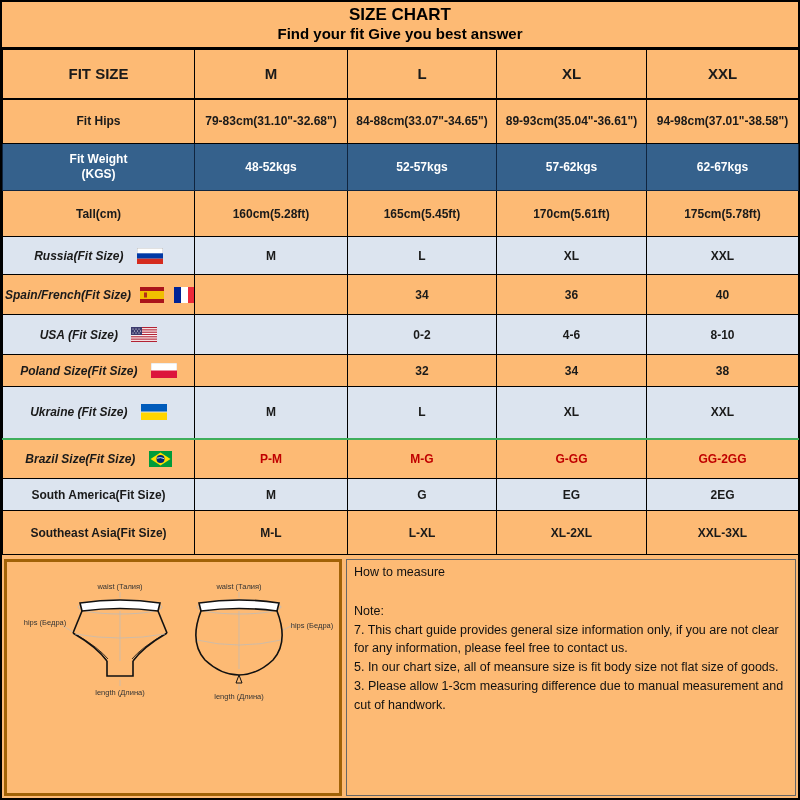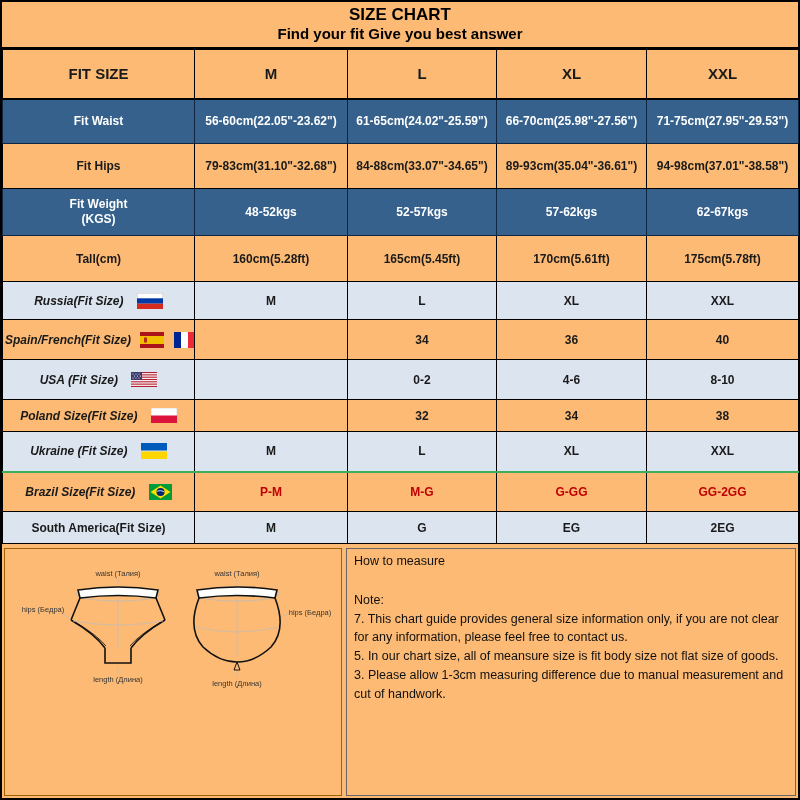--- a/index.html
+++ b/index.html
@@ -18,21 +18,21 @@
   .lab-left .lbl { vertical-align:middle;font-style:italic; }
   tr.blue td { background:#35618C; color:#fff; border-color:#10253f; }
   tr.lightrow td { background:#DCE4EF; }
   tr.brazil td { border-top:2px solid #3FAE5C; }
   tr.brazil td.val { color:#C00000; }
   .two-line { line-height:1.25; }
   .flag { display:inline-block; vertical-align:middle; margin-left:10px; line-height:0; }
   .flag svg { display:block; }
 
   .bottom { flex:1; display:flex; gap:4px; padding:4px 2px 2px 2px; min-height:0; }
-  .diagram-box { width:338px; border:1px solid #a16207; position:relative; overflow:hidden; }
+  .diagram-box { width:338px; border:3px solid #a16207; position:relative; overflow:hidden; }
   .measure-box { flex:1; border:1px solid #666; padding:3px 7px; font-size:12.5px; color:#111; line-height:1.5; }
   .measure-heading { margin-bottom:20px; }
   .note-line { }
   svg text { font-family:"Liberation Sans", sans-serif; font-size:7.5px; fill:#333; }
 </style>
 </head>
 <body>
 
 <div class="sheet">
 
@@ -52,27 +52,20 @@
 
     <tbody>
         <tr class="header-row" style="height:49px">
       <td>FIT SIZE</td>
       <td>M</td>
       <td>L</td>
       <td>XL</td>
       <td>XXL</td>
     </tr>
 
-    <tr class="blue" style="height:45px">
-      <td>Fit Waist</td>
-      <td>56-60cm(22.05"-23.62")</td>
-      <td>61-65cm(24.02"-25.59")</td>
-      <td>66-70cm(25.98"-27.56")</td>
-      <td>71-75cm(27.95"-29.53")</td>
-    </tr>
 
     <tr style="height:45px">
       <td>Fit Hips</td>
       <td>79-83cm(31.10"-32.68")</td>
       <td>84-88cm(33.07"-34.65")</td>
       <td>89-93cm(35.04"-36.61")</td>
       <td>94-98cm(37.01"-38.58")</td>
     </tr>
 
     <tr class="blue" style="height:47px">
@@ -183,21 +176,21 @@
                 <rect y="7.5" width="26" height="7.5" fill="#DC143C"></rect>
               </svg>
         </span>
       </td>
       <td></td>
       <td>32</td>
       <td>34</td>
       <td>38</td>
     </tr>
 
-    <tr class="lightrow" style="height:40px">
+    <tr class="lightrow" style="height:52px">
       <td class="lab-left">
         <span class="lbl">Ukraine (Fit Size)</span>
         <span class="flag">
           <svg width="26" height="16" viewBox="0 0 26 16">
                 <rect width="26" height="7.5" fill="#005BBB"></rect>
                 <rect y="8.5" width="26" height="7.5" fill="#FFD500"></rect>
               </svg>
         </span>
       </td>
       <td>M</td>
@@ -225,20 +218,27 @@
     </tr>
 
     <tr class="lightrow" style="height:32px">
       <td class="lab-left">South America(Fit Size)</td>
       <td>M</td>
       <td>G</td>
       <td>EG</td>
       <td>2EG</td>
     </tr>
 
+    <tr style="height:44px">
+      <td class="lab-left">Southeast Asia(Fit Size)</td>
+      <td>M-L</td>
+      <td>L-XL</td>
+      <td>XL-2XL</td>
+      <td>XXL-3XL</td>
+    </tr>
   </tbody>
     </table>
 
   <div class="bottom">
 
     <div class="diagram-box">
       <svg width="336" height="146" viewBox="0 0 336 146">
 
         <g stroke="#111" fill="none" stroke-width="1.6">
           <ellipse cx="113" cy="45" rx="42" ry="7" stroke="#bbb" stroke-width="0.8"></ellipse>

